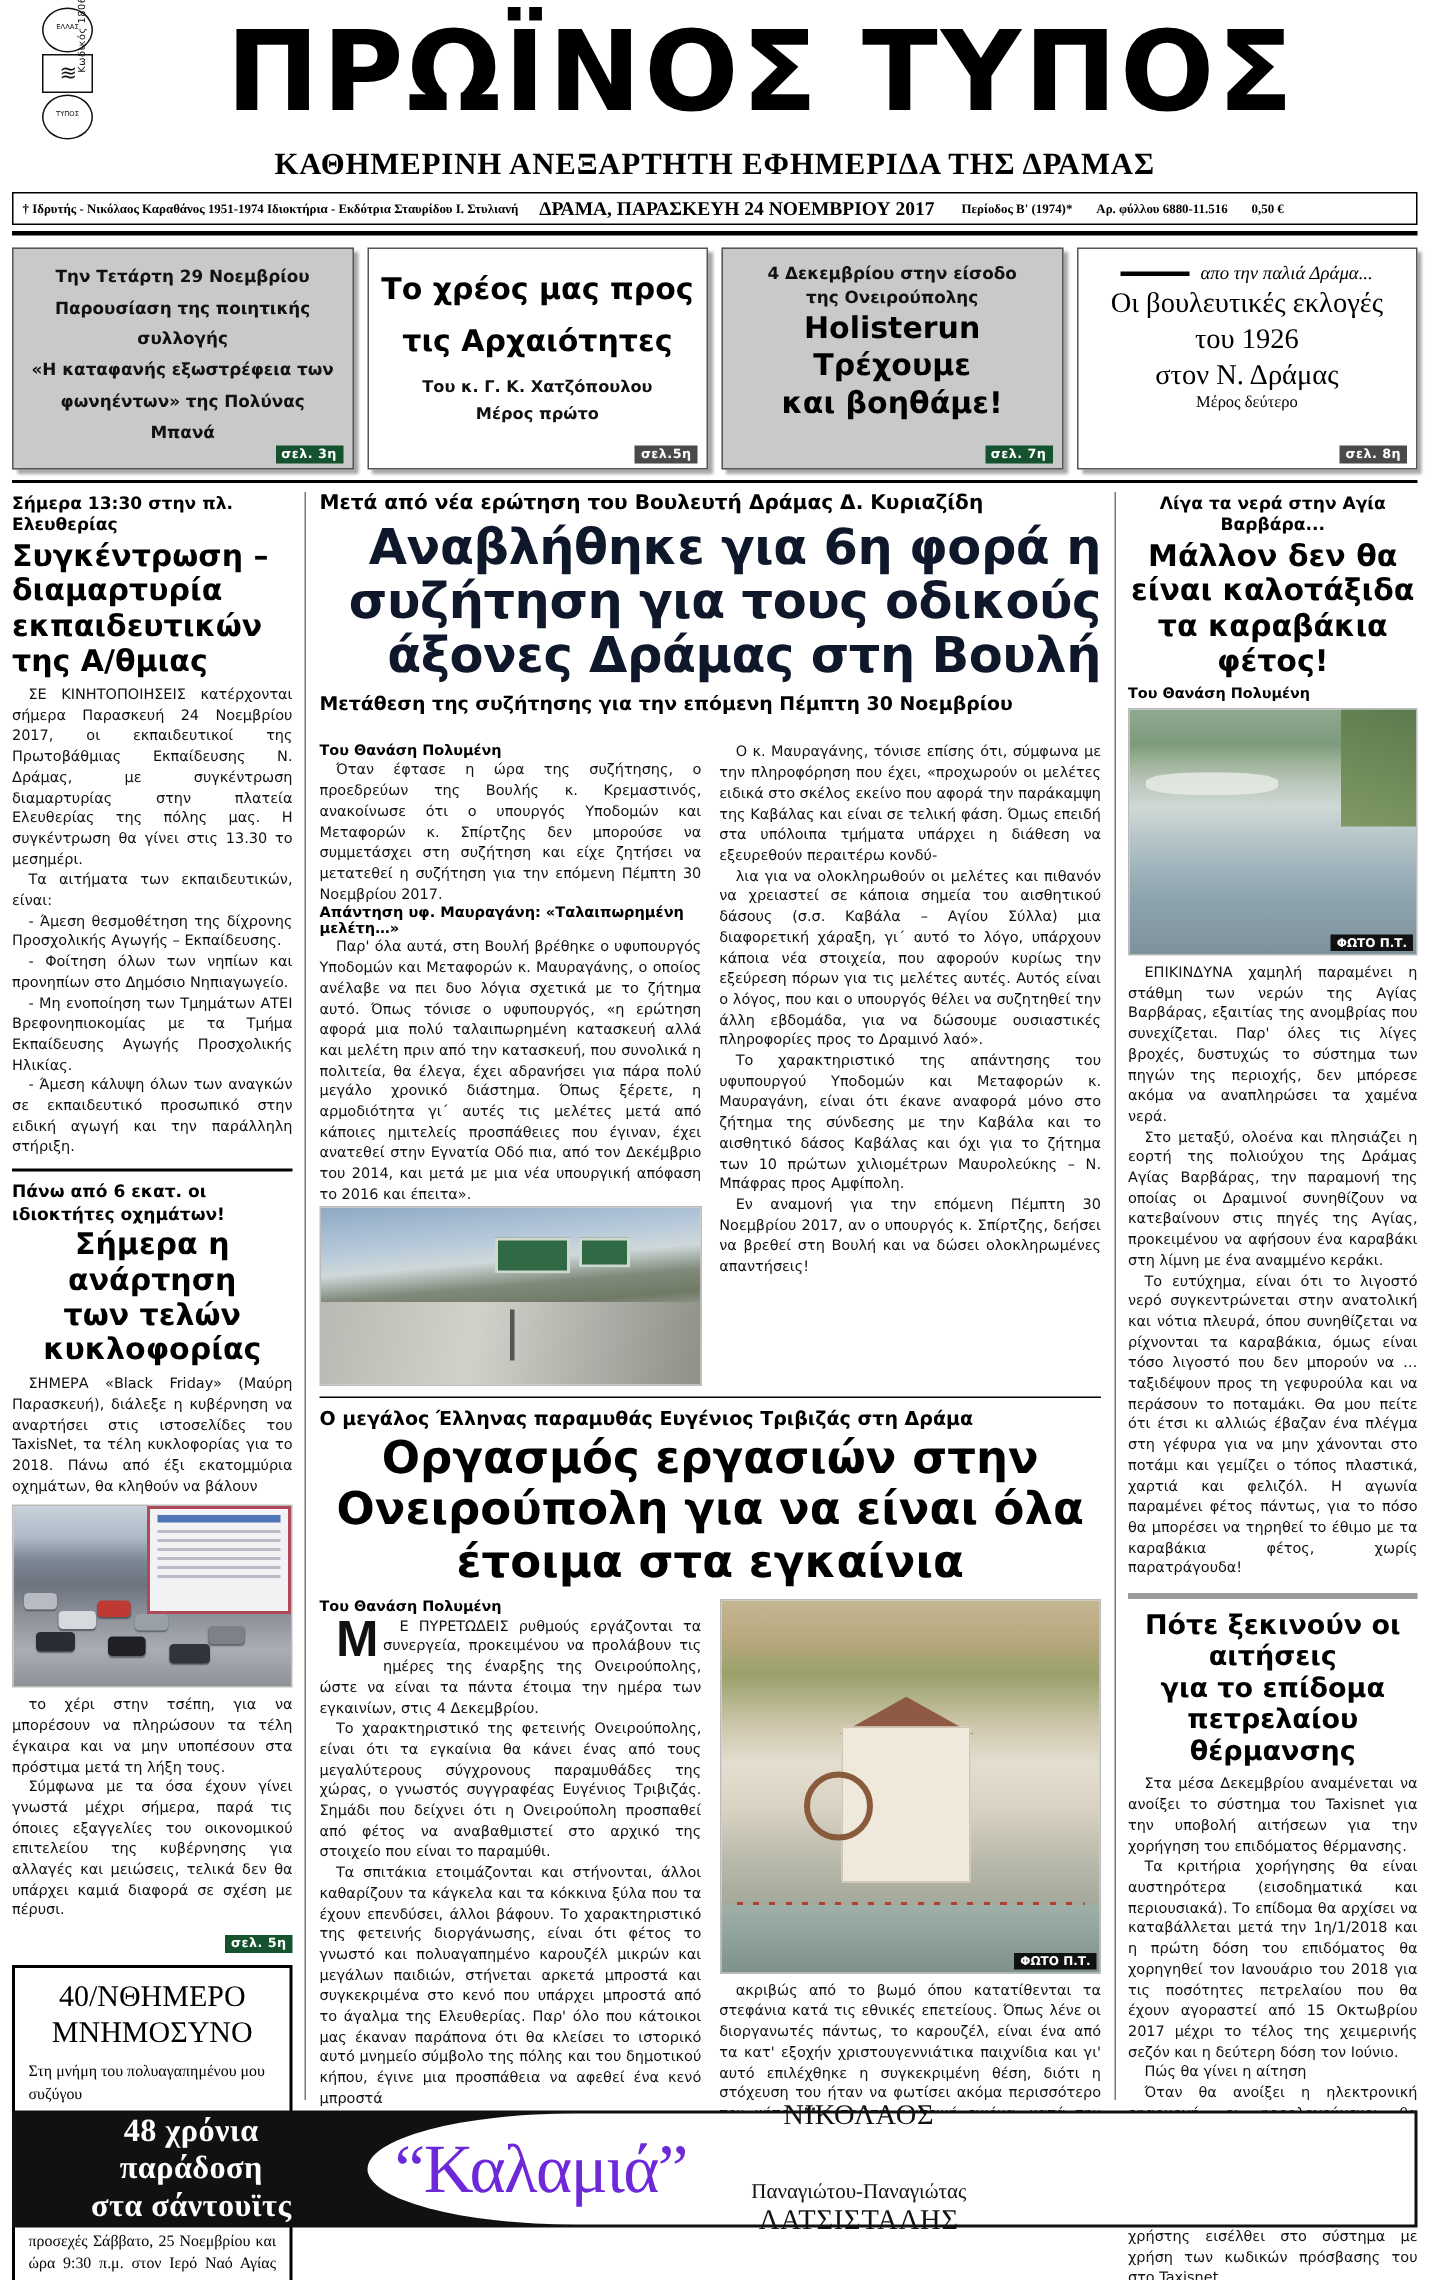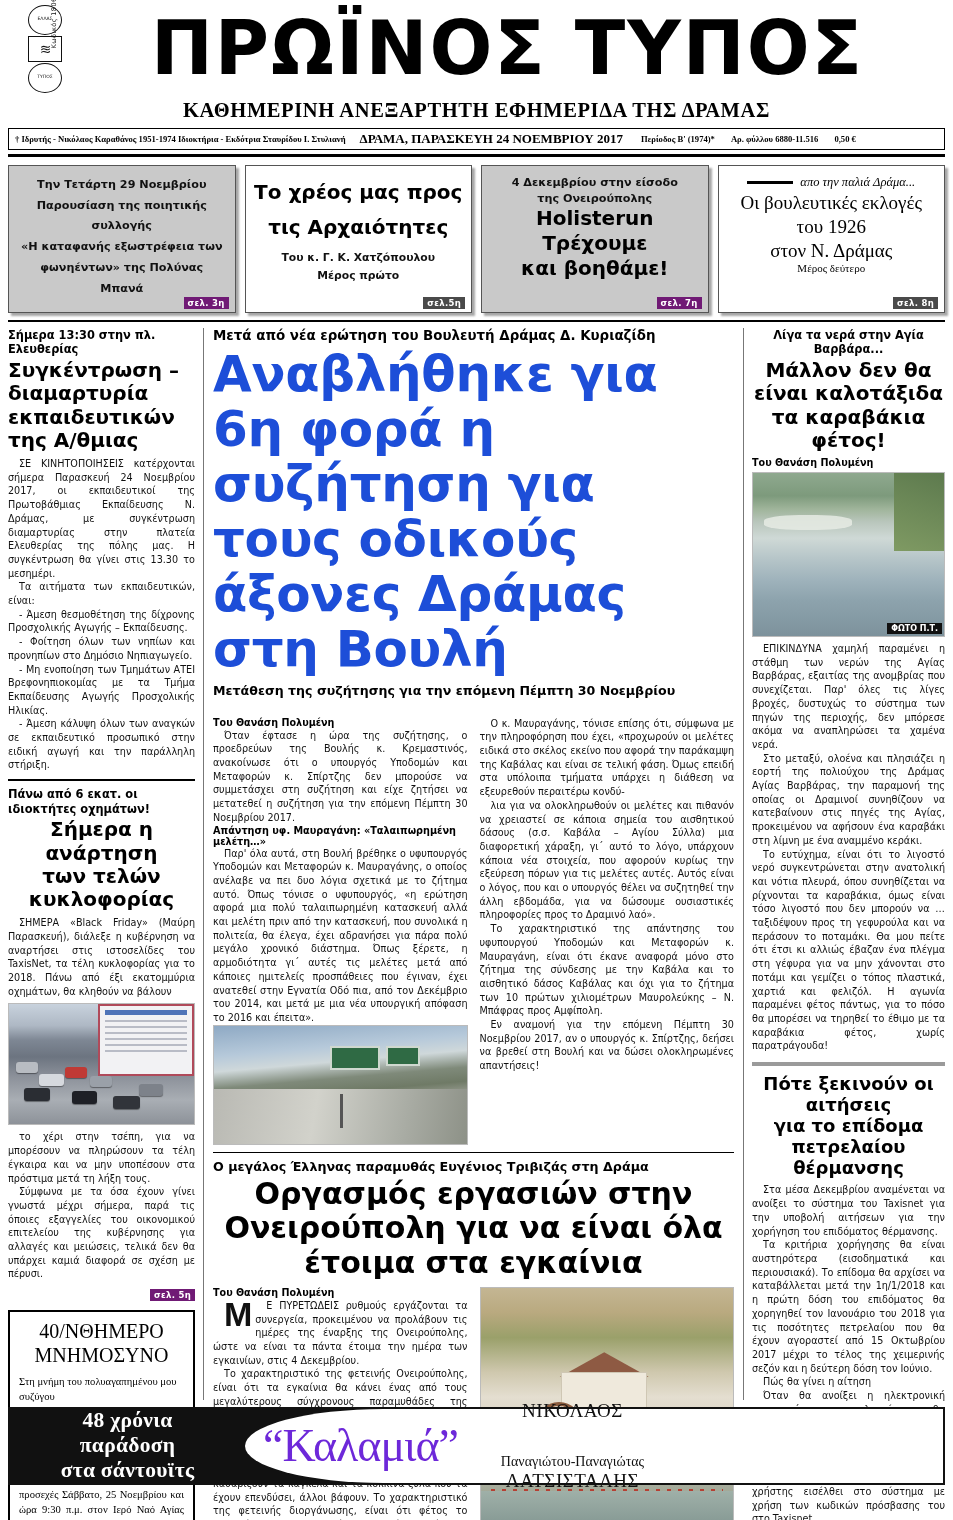--- a/index.html
+++ b/index.html
@@ -70,21 +70,21 @@
   .t-small { font-size: 11.2px; font-weight: bold; line-height: 1.85; color: #111; }
   .t-big   { font-size: 20px; font-weight: bold; line-height: 1.75; color: #000; }
   .t-med   { font-size: 10.8px; font-weight: bold; line-height: 1.7; color: #111; }
   .t-serif-head { font-family: "Liberation Serif", serif; font-size: 19px; line-height: 1.25; color: #000; }
   .t-serif-sub  { font-family: "Liberation Serif", serif; font-size: 11px; color: #000; }
   .t-oldline { display: flex; align-items: center; justify-content: center; gap: 7px; margin-bottom: 1px; }
   .t-oldline .bar { width: 46px; height: 3.5px; background: #000; }
   .t-oldline .txt { font-family: "Liberation Serif", serif; font-style: italic; font-size: 12.5px; }
   .page-ref {
     position: absolute; right: 6px; bottom: 3px;
-    background: #701a75; color: #fff; font-size: 8.5px; font-weight: bold;
+    background: #14532d; color: #fff; font-size: 8.5px; font-weight: bold;
     padding: 1px 4px; letter-spacing: .3px;
   }
   .teaser.white .page-ref { background: #4a4a4a; }
   .spacer-fill { flex: 1; }
 
   
   .rule-thin { height: 1.6px; background: #000; margin: 7px 0 6px; }
   .main { display: flex; gap: 0; height: 1072px; }
   .col-left  { width: 196px; padding-right: 8px; border-right: 1.1px solid #777; }
   .col-mid   { width: 540px; padding: 0 9px; border-right: 1.1px solid #777; }
@@ -104,22 +104,22 @@
 
   
   .dropcap::first-letter {
     float: left; font-size: 34px; line-height: .82; font-weight: bold;
     padding-right: 3px; padding-top: 2px; font-family: "Liberation Sans", sans-serif;
   }
 
   
   .mid-kicker { font-size: 13.4px; font-weight: bold; text-align: left; color: #000; }
   h1.mega {
-    font-size: 50px; font-weight: bold; line-height: 1.1; text-align: left;
-    color: #1d4ed8; margin: 4px 0 6px; letter-spacing: -.3px;
+    font-size: 33px; font-weight: bold; line-height: 1.1; text-align: right;
+    color: #0f172a; margin: 4px 0 6px; letter-spacing: -.3px;
   }
   .mid-sub { font-size: 12.6px; font-weight: bold; text-align: left; color: #000; margin-bottom: 19px; }
   .mid-kicker2 { font-size: 12.7px; font-weight: bold; text-align: left; color: #000; }
   h1.mega2 {
     font-size: 30px; font-weight: bold; line-height: 1.14; text-align: center;
     color: #000000; margin: 3px 0 7px;
   }
   .two-col { column-count: 2; column-gap: 12px; column-rule: none; }
 
   

